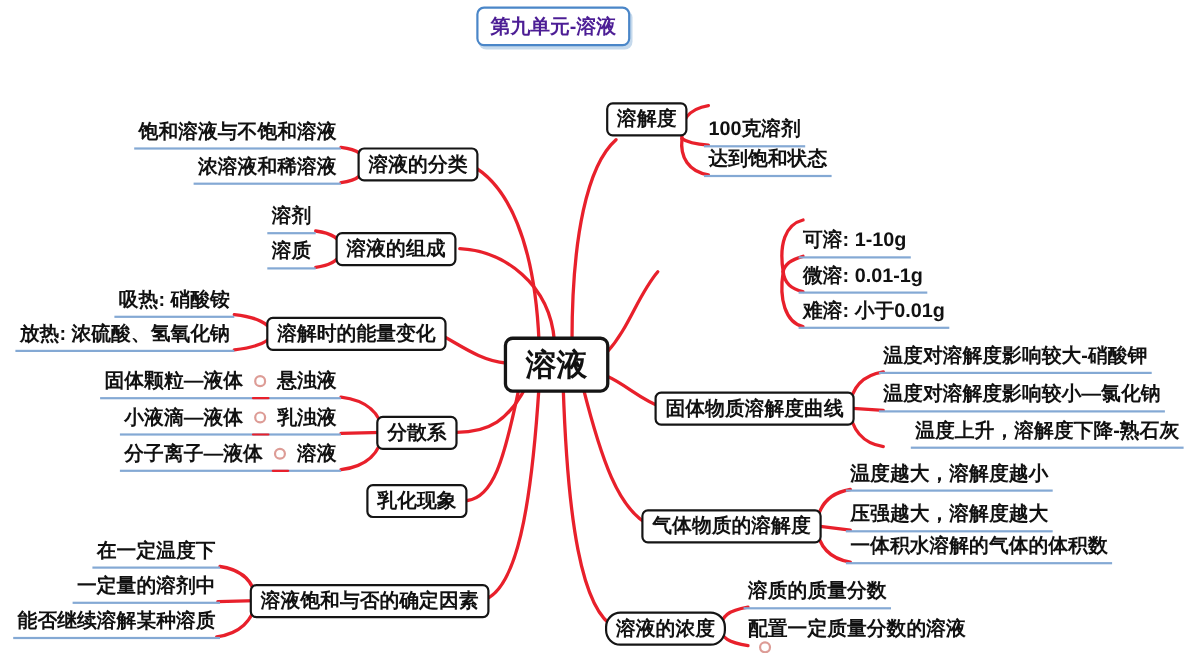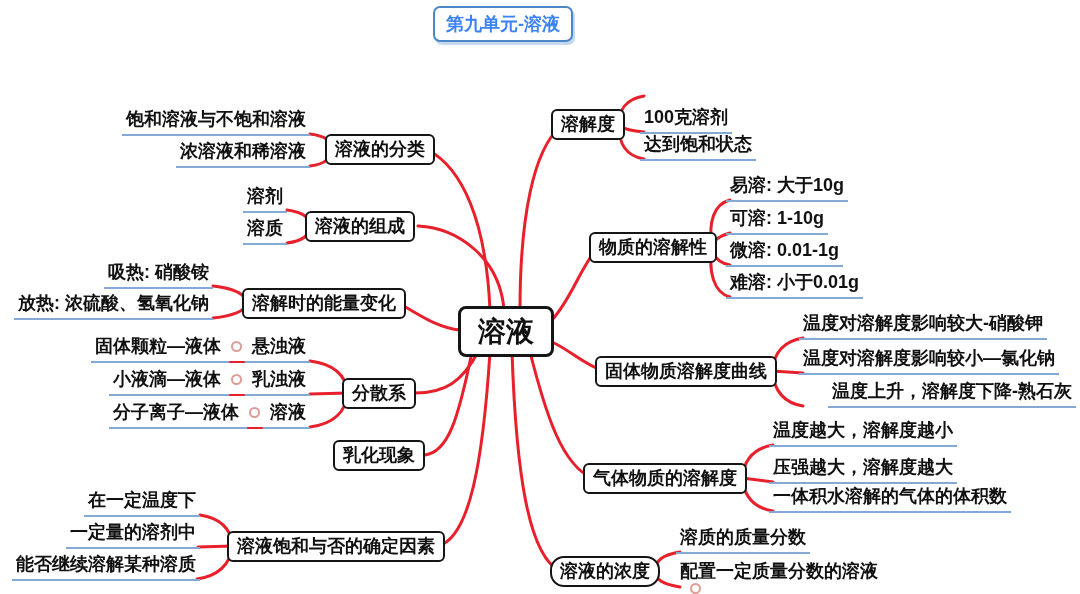--- a/index.html
+++ b/index.html
@@ -7,21 +7,21 @@
             font-family:"Liberation Sans", sans-serif; overflow:hidden; }
   svg.links { position:absolute; left:0; top:0; z-index:1; }
   svg.links path { stroke:#e8202b; stroke-width:3; fill:none; stroke-linecap:round; }
 
   .node { position:absolute; z-index:2; background:#fff; border:2.5px solid #151515;
           border-radius:6px; padding:2px 8px; font-size:18px; font-weight:bold;
           color:#111; white-space:nowrap; line-height:1.25; }
   .center-node { font-size:28px; padding:5px 17px; border-width:3px; border-radius:8px; z-index:3; }
   .title-box { position:absolute; z-index:2; background:#fff; border:2px solid #4a86c8;
                border-radius:7px; padding:4px 11px; font-size:18px; font-weight:bold;
-               color:#3b82f6; white-space:nowrap; box-shadow:2px 3px 0 rgba(150,185,220,.55); }
+               color:#4c1d95; white-space:nowrap; box-shadow:2px 3px 0 rgba(150,185,220,.55); }
 
   .leaf { position:absolute; z-index:2; font-size:18px; font-weight:bold; color:#111;
           white-space:nowrap; padding:0 4px 3px 4px; line-height:1.2;
           border-bottom:2.5px solid #84a9d4; }
   .leaf.row { display:inline-flex; align-items:center; }
   .dotwrap { position:relative; align-self:stretch; display:flex; align-items:center; margin:0 10px; }
   .dot { width:7px; height:7px; border:2px solid #dd9c96; border-radius:50%; background:#fff; }
   .dash { position:absolute; left:50%; transform:translateX(-50%); bottom:-5.5px;
           width:16px; height:2.5px; background:#e8202b; border-radius:2px; }
 </style>
@@ -78,22 +78,21 @@
 
   <div class="node center-node" style="left:458px; top:306px;">溶液</div>
 
   <div class="node" style="left:325px; top:134px;">溶液的分类</div>
   <div class="node" style="left:305px; top:211px;">溶液的组成</div>
   <div class="node" style="left:242px; top:288px;">溶解时的能量变化</div>
   <div class="node" style="left:342px; top:378px;">分散系</div>
   <div class="node" style="left:227px; top:531px;">溶液饱和与否的确定因素</div>
   <div class="node" style="left:333px; top:440px;">乳化现象</div>
 
-  <div class="node" style="left:551px; top:109px;">溶解度</div>
-  <div class="node" style="left:589px; top:232px;">物质的溶解性</div>
+  <div class="node" style="left:551px; top:93px;">溶解度</div>
   <div class="node" style="left:595px; top:356px;">固体物质溶解度曲线</div>
   <div class="node" style="left:583px; top:463px;">气体物质的溶解度</div>
   <div class="node" style="left:550px; top:556px;border-radius:14px;">溶液的浓度</div>
 
   <div class="leaf" style="right:770px; top:109px;">饱和溶液与不饱和溶液</div>
   <div class="leaf" style="right:770px; top:141px;">浓溶液和稀溶液</div>
 
   <div class="leaf" style="right:793px; top:186px;">溶剂</div>
   <div class="leaf" style="right:793px; top:218px;">溶质</div>
 
@@ -125,21 +124,20 @@
     <span>溶液</span>
   </div>
 
   <div class="leaf" style="right:880px; top:490px;">在一定温度下</div>
   <div class="leaf" style="right:880px; top:522px;">一定量的溶剂中</div>
   <div class="leaf" style="right:880px; top:554px;">能否继续溶解某种溶质</div>
 
   <div class="leaf" style="left:640px; top:107px;">100克溶剂</div>
   <div class="leaf" style="left:640px; top:134px;">达到饱和状态</div>
 
-  <div class="leaf" style="left:726px; top:175px;">易溶: 大于10g</div>
   <div class="leaf" style="left:726px; top:208px;">可溶: 1-10g</div>
   <div class="leaf" style="left:726px; top:240px;">微溶: 0.01-1g</div>
   <div class="leaf" style="left:726px; top:272px;">难溶: 小于0.01g</div>
 
   <div class="leaf" style="left:799px; top:313px;">温度对溶解度影响较大-硝酸钾</div>
   <div class="leaf" style="left:799px; top:348px;">温度对溶解度影响较小—氯化钠</div>
   <div class="leaf" style="left:799px; top:381px;margin-left:29px;">温度上升，溶解度下降-熟石灰</div>
 
   <div class="leaf" style="left:769px; top:420px;">温度越大，溶解度越小</div>
   <div class="leaf" style="left:769px; top:457px;">压强越大，溶解度越大</div>

